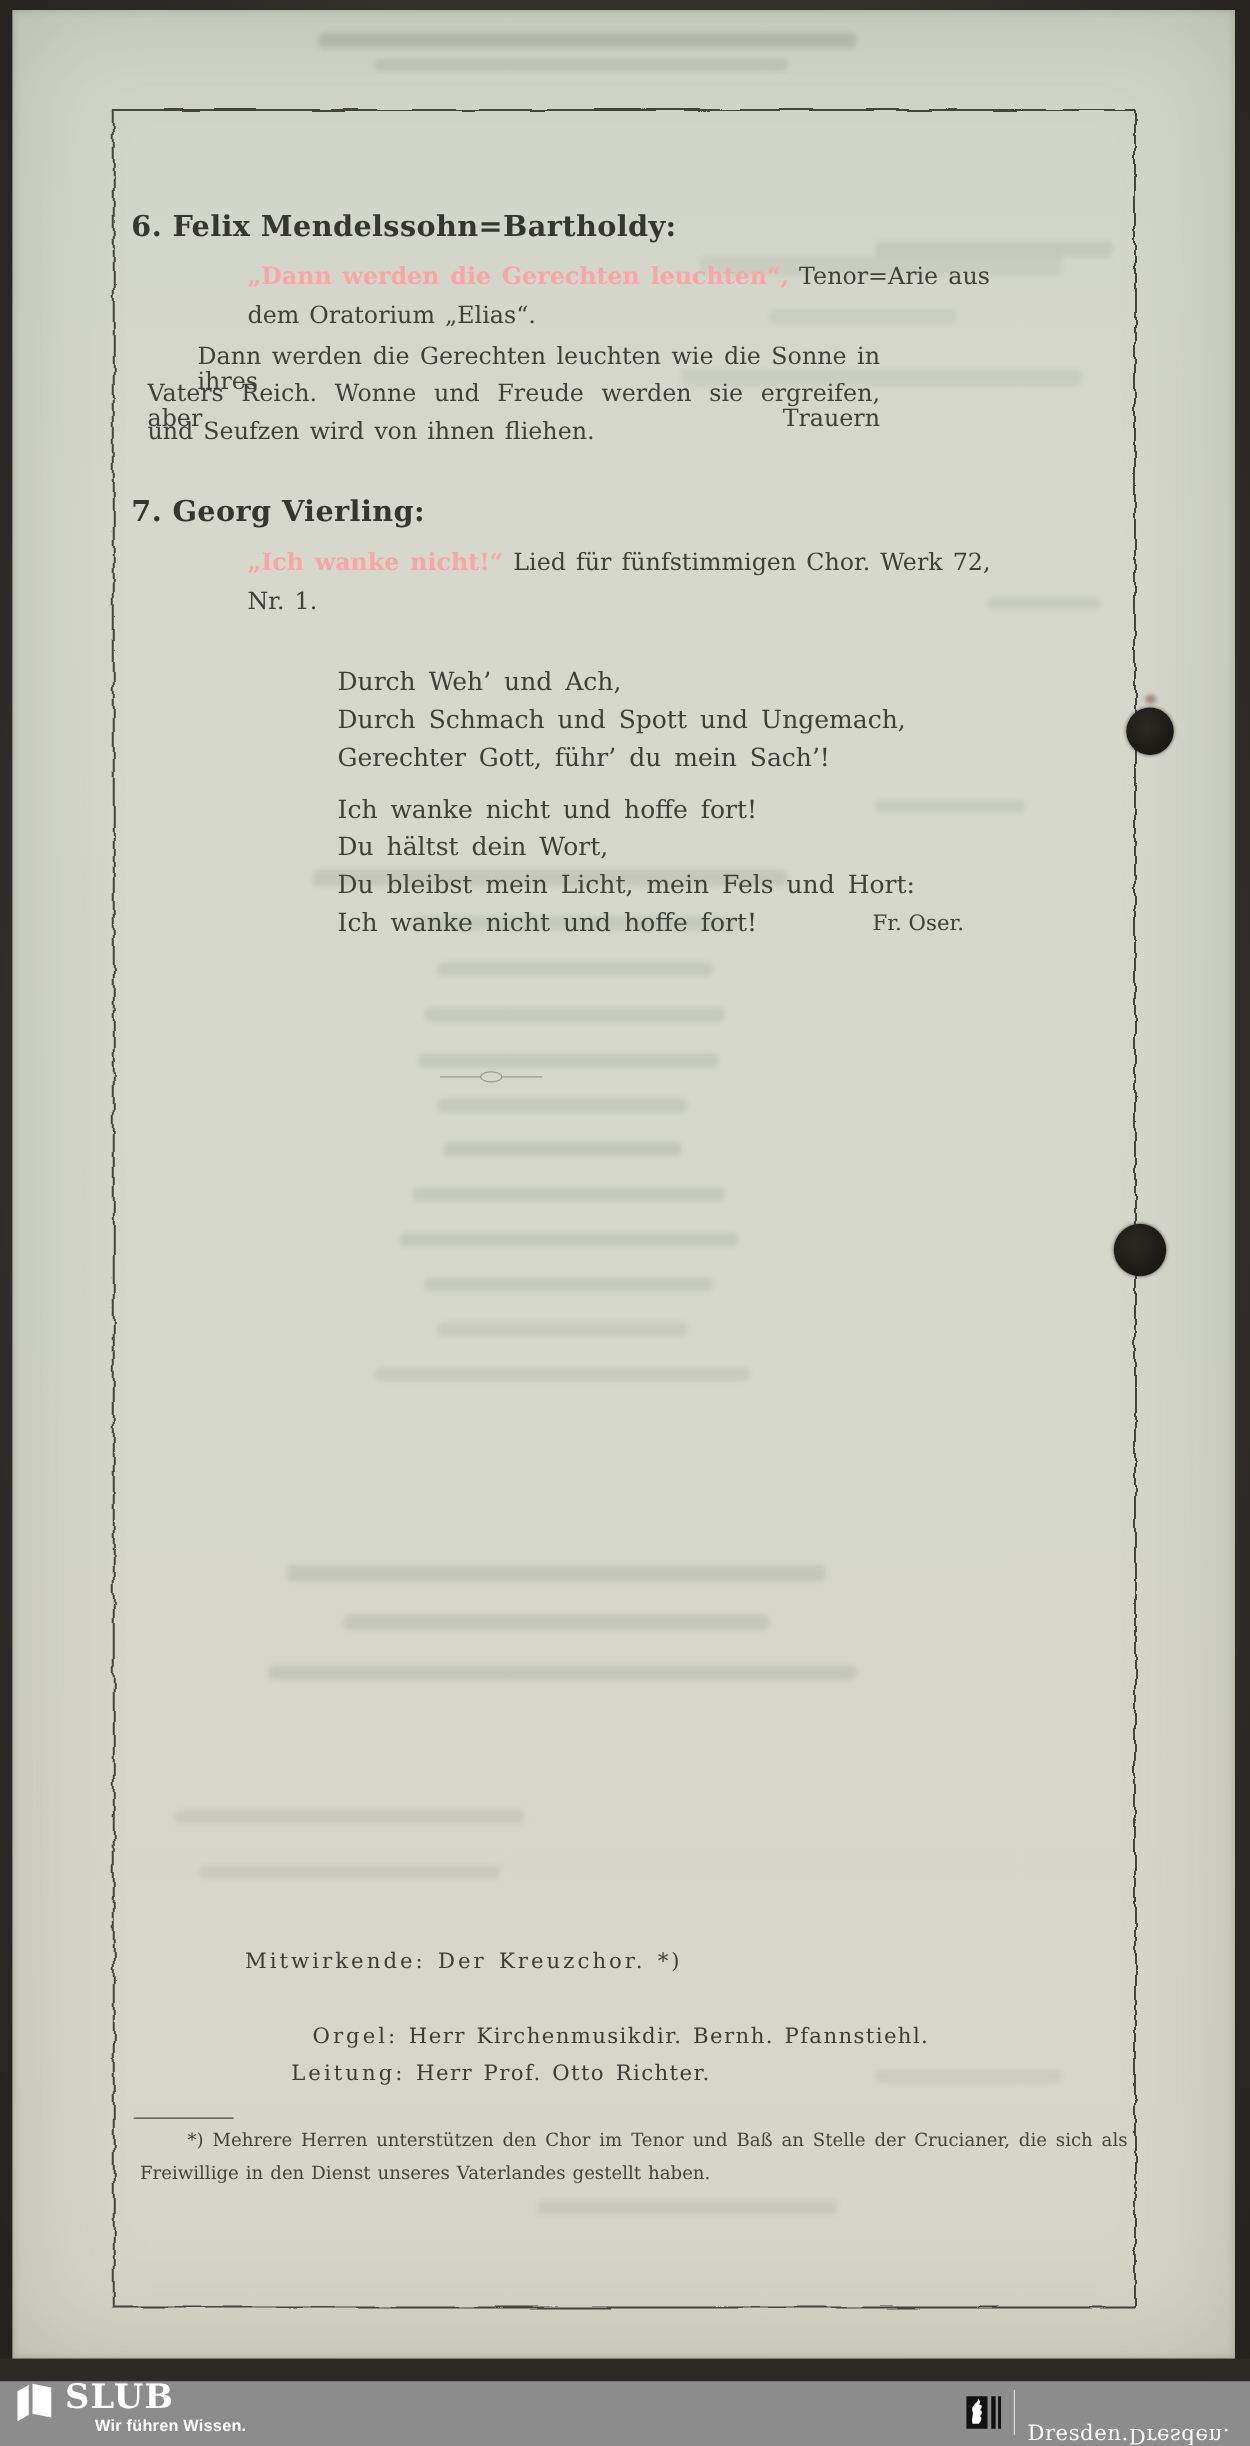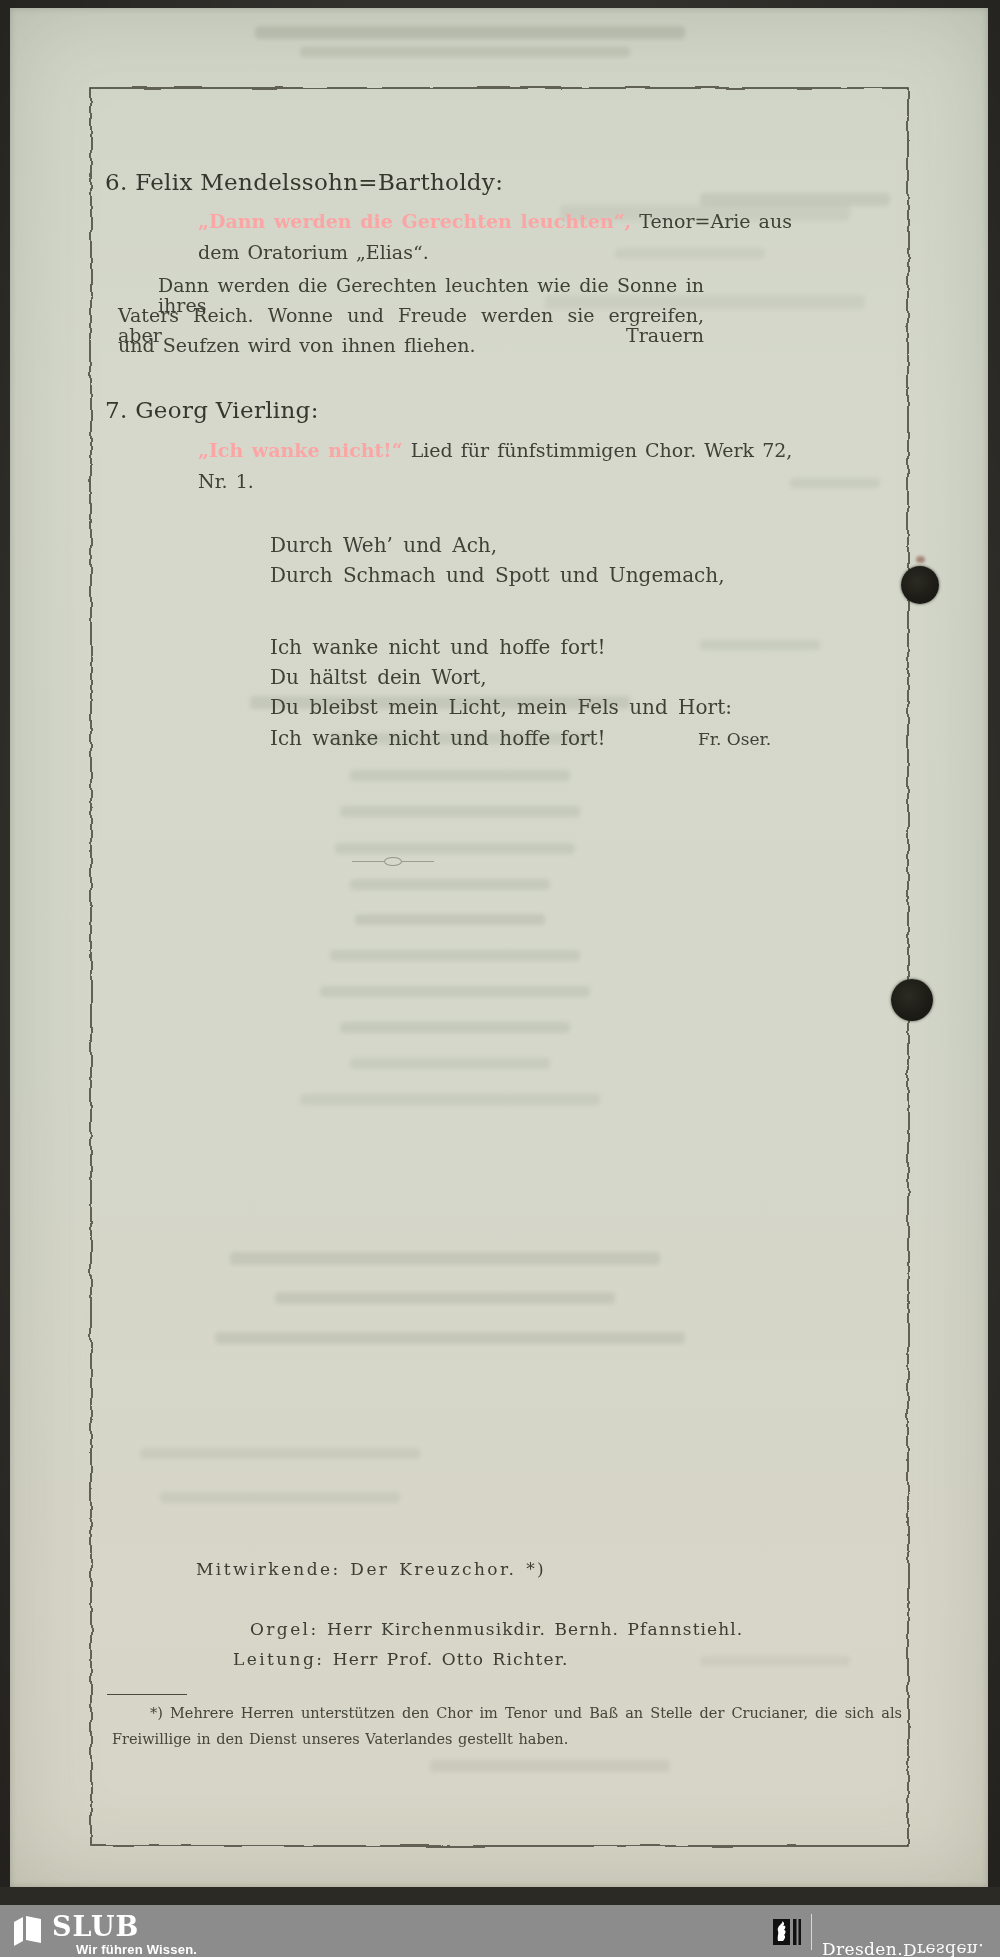--- a/index.html
+++ b/index.html
@@ -16,38 +16,38 @@
   }
   .paper{
     position:absolute;left:10px;top:8px;width:978px;height:1879px;
     background:linear-gradient(180deg,#d1d5c8 0%,#d5d8cb 22%,#d4d7ca 55%,#d7d6c8 85%,#d6d4c5 100%);
     box-shadow:inset 0 0 90px rgba(88,94,76,.22), inset 0 0 6px rgba(60,62,50,.25);
     z-index:1;
   }
   .abs{position:absolute;z-index:4;color:#3f4036;line-height:1.05;white-space:nowrap;}
   .just{white-space:normal;text-align:justify;text-align-last:justify;}
   .bold{font-weight:bold;color:#fca5a5;}
-  .heading{font-size:23px;font-weight:normal;letter-spacing:.3px;color:#35362d;}
+  .heading{font-size:23px;font-weight:bold;letter-spacing:.3px;color:#35362d;}
   .body19{font-size:19px;word-spacing:2px;}
   .poem{font-size:20px;word-spacing:4px;}
   .credits{font-size:17px;letter-spacing:1.1px;word-spacing:2px;color:#3c3d34;}
   .credlabel{letter-spacing:2.4px;}
   .fnote{font-size:14.5px;color:#44453b;word-spacing:1px;}
   .ghost{position:absolute;background:#6b7460;border-radius:4px;filter:blur(2.2px);z-index:2;transform:skewX(-2deg);}
   .hole{position:absolute;border-radius:50%;z-index:6;
     background:radial-gradient(circle at 42% 40%, #2b2a23 0%, #1d1c16 55%, #141310 100%);
     box-shadow:0 0 3px rgba(40,42,32,.8);}
   .ruststain{position:absolute;width:9px;height:7px;border-radius:50%;background:#7e4536;filter:blur(1.6px);opacity:.55;z-index:5;}
   .ornament-line{position:absolute;height:0;border-top:1px solid rgba(83,88,72,.45);z-index:3;}
   .ornament-eye{position:absolute;width:16px;height:7px;border:1px solid rgba(83,88,72,.5);border-radius:50%;background:#d5d8cb;z-index:3;}
   .fnrule{position:absolute;height:0;border-top:1.4px solid #4a4b40;z-index:4;}
   .bottomstrip{position:absolute;left:0;top:1887px;width:1000px;height:18px;background:#2c2a25;z-index:3;}
   .footer{
     position:absolute;left:0;top:1905px;width:1000px;height:52px;background:#8c8c8c;z-index:8;
-    display:flex;align-items:flex-end;justify-content:space-between;
+    display:flex;align-items:flex-start;justify-content:space-between;
   }
   .fleft{display:flex;align-items:flex-start;padding-left:13px;gap:9px;}
   .slubcol{display:flex;flex-direction:column;}
   .slubname{font-family:"DejaVu Serif",serif;font-weight:bold;font-size:27px;line-height:26px;color:#fff;letter-spacing:1px;}
   .slubtag{font-family:"Liberation Sans",sans-serif;font-weight:bold;font-size:13px;color:#fff;margin-top:2px;letter-spacing:.2px;margin-left:24px;}
   .fright{display:flex;align-items:center;gap:10px;padding-right:16px;}
   .fdivider{width:1px;height:36px;background:rgba(255,255,255,.65);}
   .dresdencol{display:flex;flex-direction:row;align-items:flex-start;margin-top:35px;}
   .dresden{font-family:"DejaVu Serif",serif;font-size:17px;color:#fff;line-height:15px;letter-spacing:.4px;}
   .dresden.mir{transform:scaleY(-1);opacity:.95;}
@@ -83,20 +83,21 @@
 
   <div class="abs heading" style="left:105px;top:398px;">7. Georg Vierling:</div>
 
   <div class="abs body19" style="left:198px;top:441px;">
     <span class="bold">„Ich wanke nicht!“</span><span> Lied für fünfstimmigen Chor. Werk 72,</span>
   </div>
   <div class="abs body19" style="left:198px;top:472px;">Nr. 1.</div>
 
   <div class="abs poem" style="left:270px;top:535px;">Durch Weh’ und Ach,</div>
   <div class="abs poem" style="left:270px;top:565px;">Durch Schmach und Spott und Ungemach,</div>
+  <div class="abs poem" style="left:270px;top:596px;">Gerechter Gott, führ’ du mein Sach’!</div>
 
   <div class="abs poem" style="left:270px;top:637px;">Ich wanke nicht und hoffe fort!</div>
   <div class="abs poem" style="left:270px;top:667px;">Du hältst dein Wort,</div>
   <div class="abs poem" style="left:270px;top:697px;">Du bleibst mein Licht, mein Fels und Hort:</div>
   <div class="abs poem" style="left:270px;top:728px;">Ich wanke nicht und hoffe fort!</div>
 
   <div class="abs" style="left:698px;top:731px;font-size:17px;">Fr. Oser.</div>
 
   <div class="ornament-line" style="left:352px;top:861px;width:82px;"></div>
   <div class="ornament-eye" style="left:384px;top:857px;"></div>

